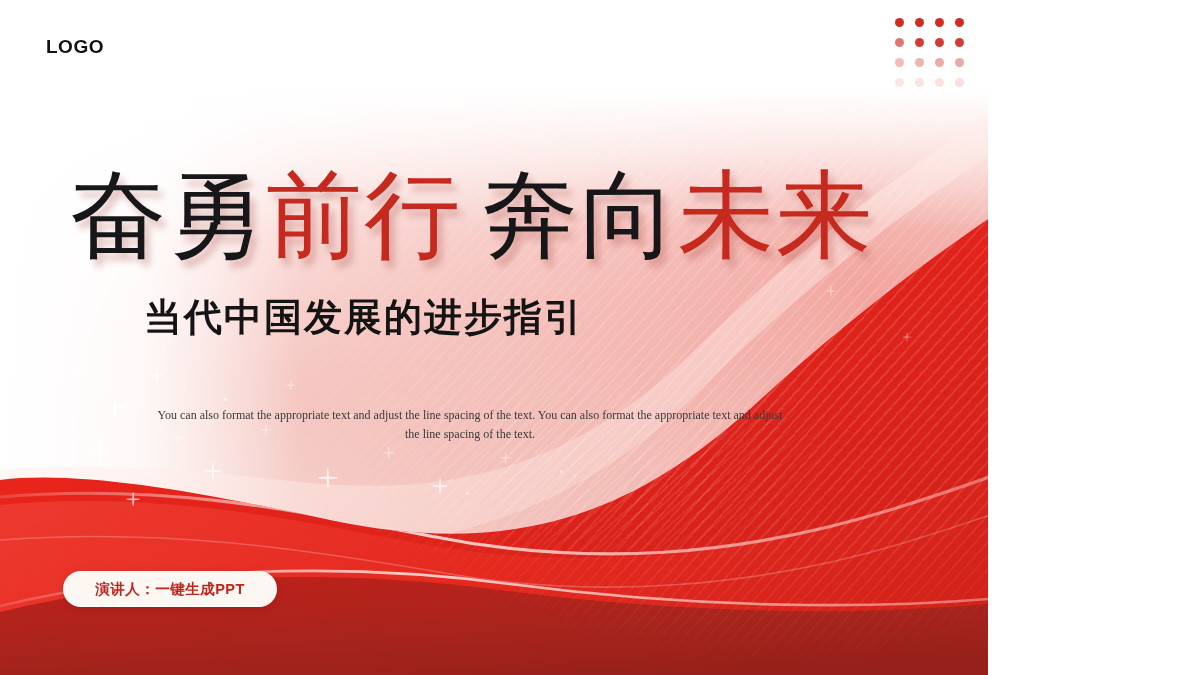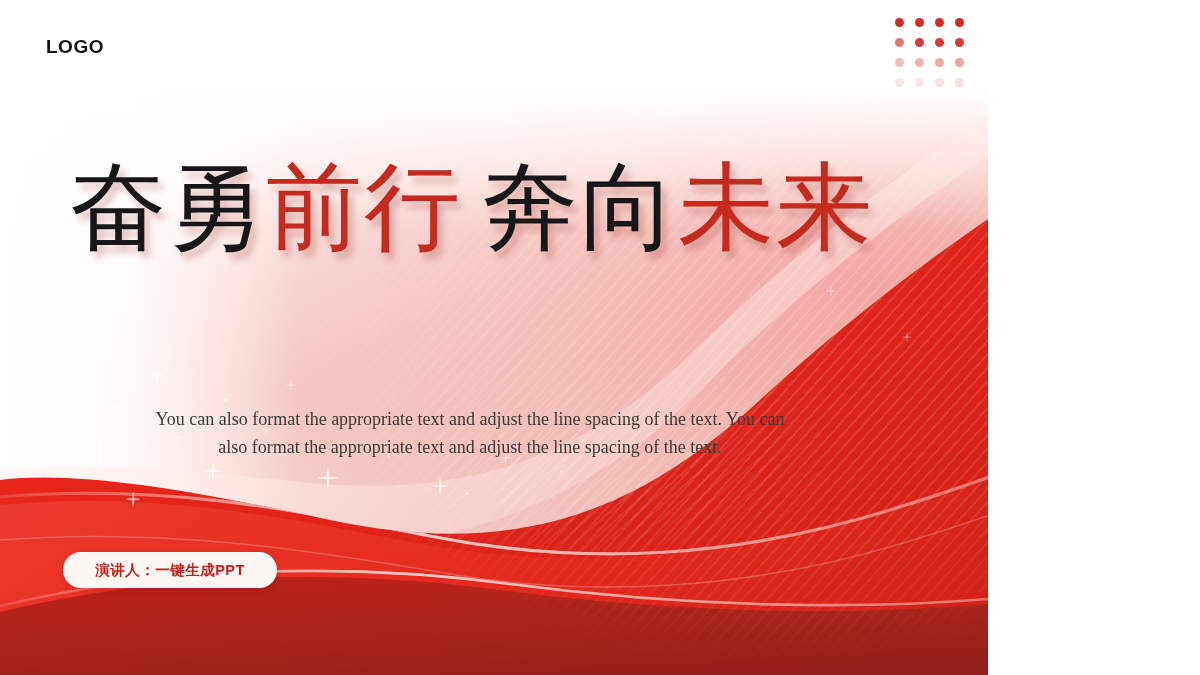--- a/index.html
+++ b/index.html
@@ -127,21 +127,21 @@
   .dot {
     width: 9px; height: 9px;
     border-radius: 50%;
     background: #cf2018;
   }
 
   
   .headline {
     position: absolute;
     left: 70px;
-    top: 160px;
+    top: 168px;
     width: 800px;
     font-family: "Liberation Serif", "DejaVu Serif", serif;
     font-size: 96px;
     line-height: 1.0;
     letter-spacing: 2px;
     white-space: nowrap;
   }
   .headline .ch {
     display: inline-block;
     text-shadow: 5px 7px 7px rgba(150,40,30,0.28);
@@ -164,30 +164,30 @@
   }
 
   
   .body-text {
     position: absolute;
     left: 152px;
     top: 406px;
     width: 636px;
     text-align: center;
     font-family: "Liberation Serif", "DejaVu Serif", serif;
-    font-size: 18px;
+    font-size: 12px;
     line-height: 1.55;
     color: #3a3a3a;
   }
 
   
   .speaker-badge {
     position: absolute;
     left: 63px;
-    top: 552px;
+    top: 571px;
     width: 212px;
     height: 34px;
     border-radius: 18px;
     background: #fdf7f3;
     border: 1.5px solid rgba(255,255,255,0.9);
     box-shadow: 0 2px 7px rgba(120,15,10,0.22);
     display: flex;
     align-items: center;
     justify-content: center;
     font-size: 14.5px;
@@ -298,18 +298,19 @@
     <div class="dot" style="opacity:.38"></div>
     <div class="dot" style="opacity:.40"></div>
     <div class="dot" style="opacity:.10"></div>
     <div class="dot" style="opacity:.12"></div>
     <div class="dot" style="opacity:.13"></div>
     <div class="dot" style="opacity:.14"></div>
   </div>
 
   <div class="headline" id="headline"><span class="ch dark">奋</span><span class="ch dark">勇</span><span class="ch red">前</span><span class="ch red">行</span><span class="gap"></span><span class="ch dark">奔</span><span class="ch dark">向</span><span class="ch red">未</span><span class="ch red">来</span></div>
 
+  <div class="subtitle">当代中国发展的进步指引</div>
 
   <div class="body-text">You can also format the appropriate text and adjust the line spacing of the text. You can also format the appropriate text and adjust the line spacing of the text.</div>
 
   <div class="speaker-badge">演讲人：一键生成PPT</div>
 
 </div>
 
 </body></html>

